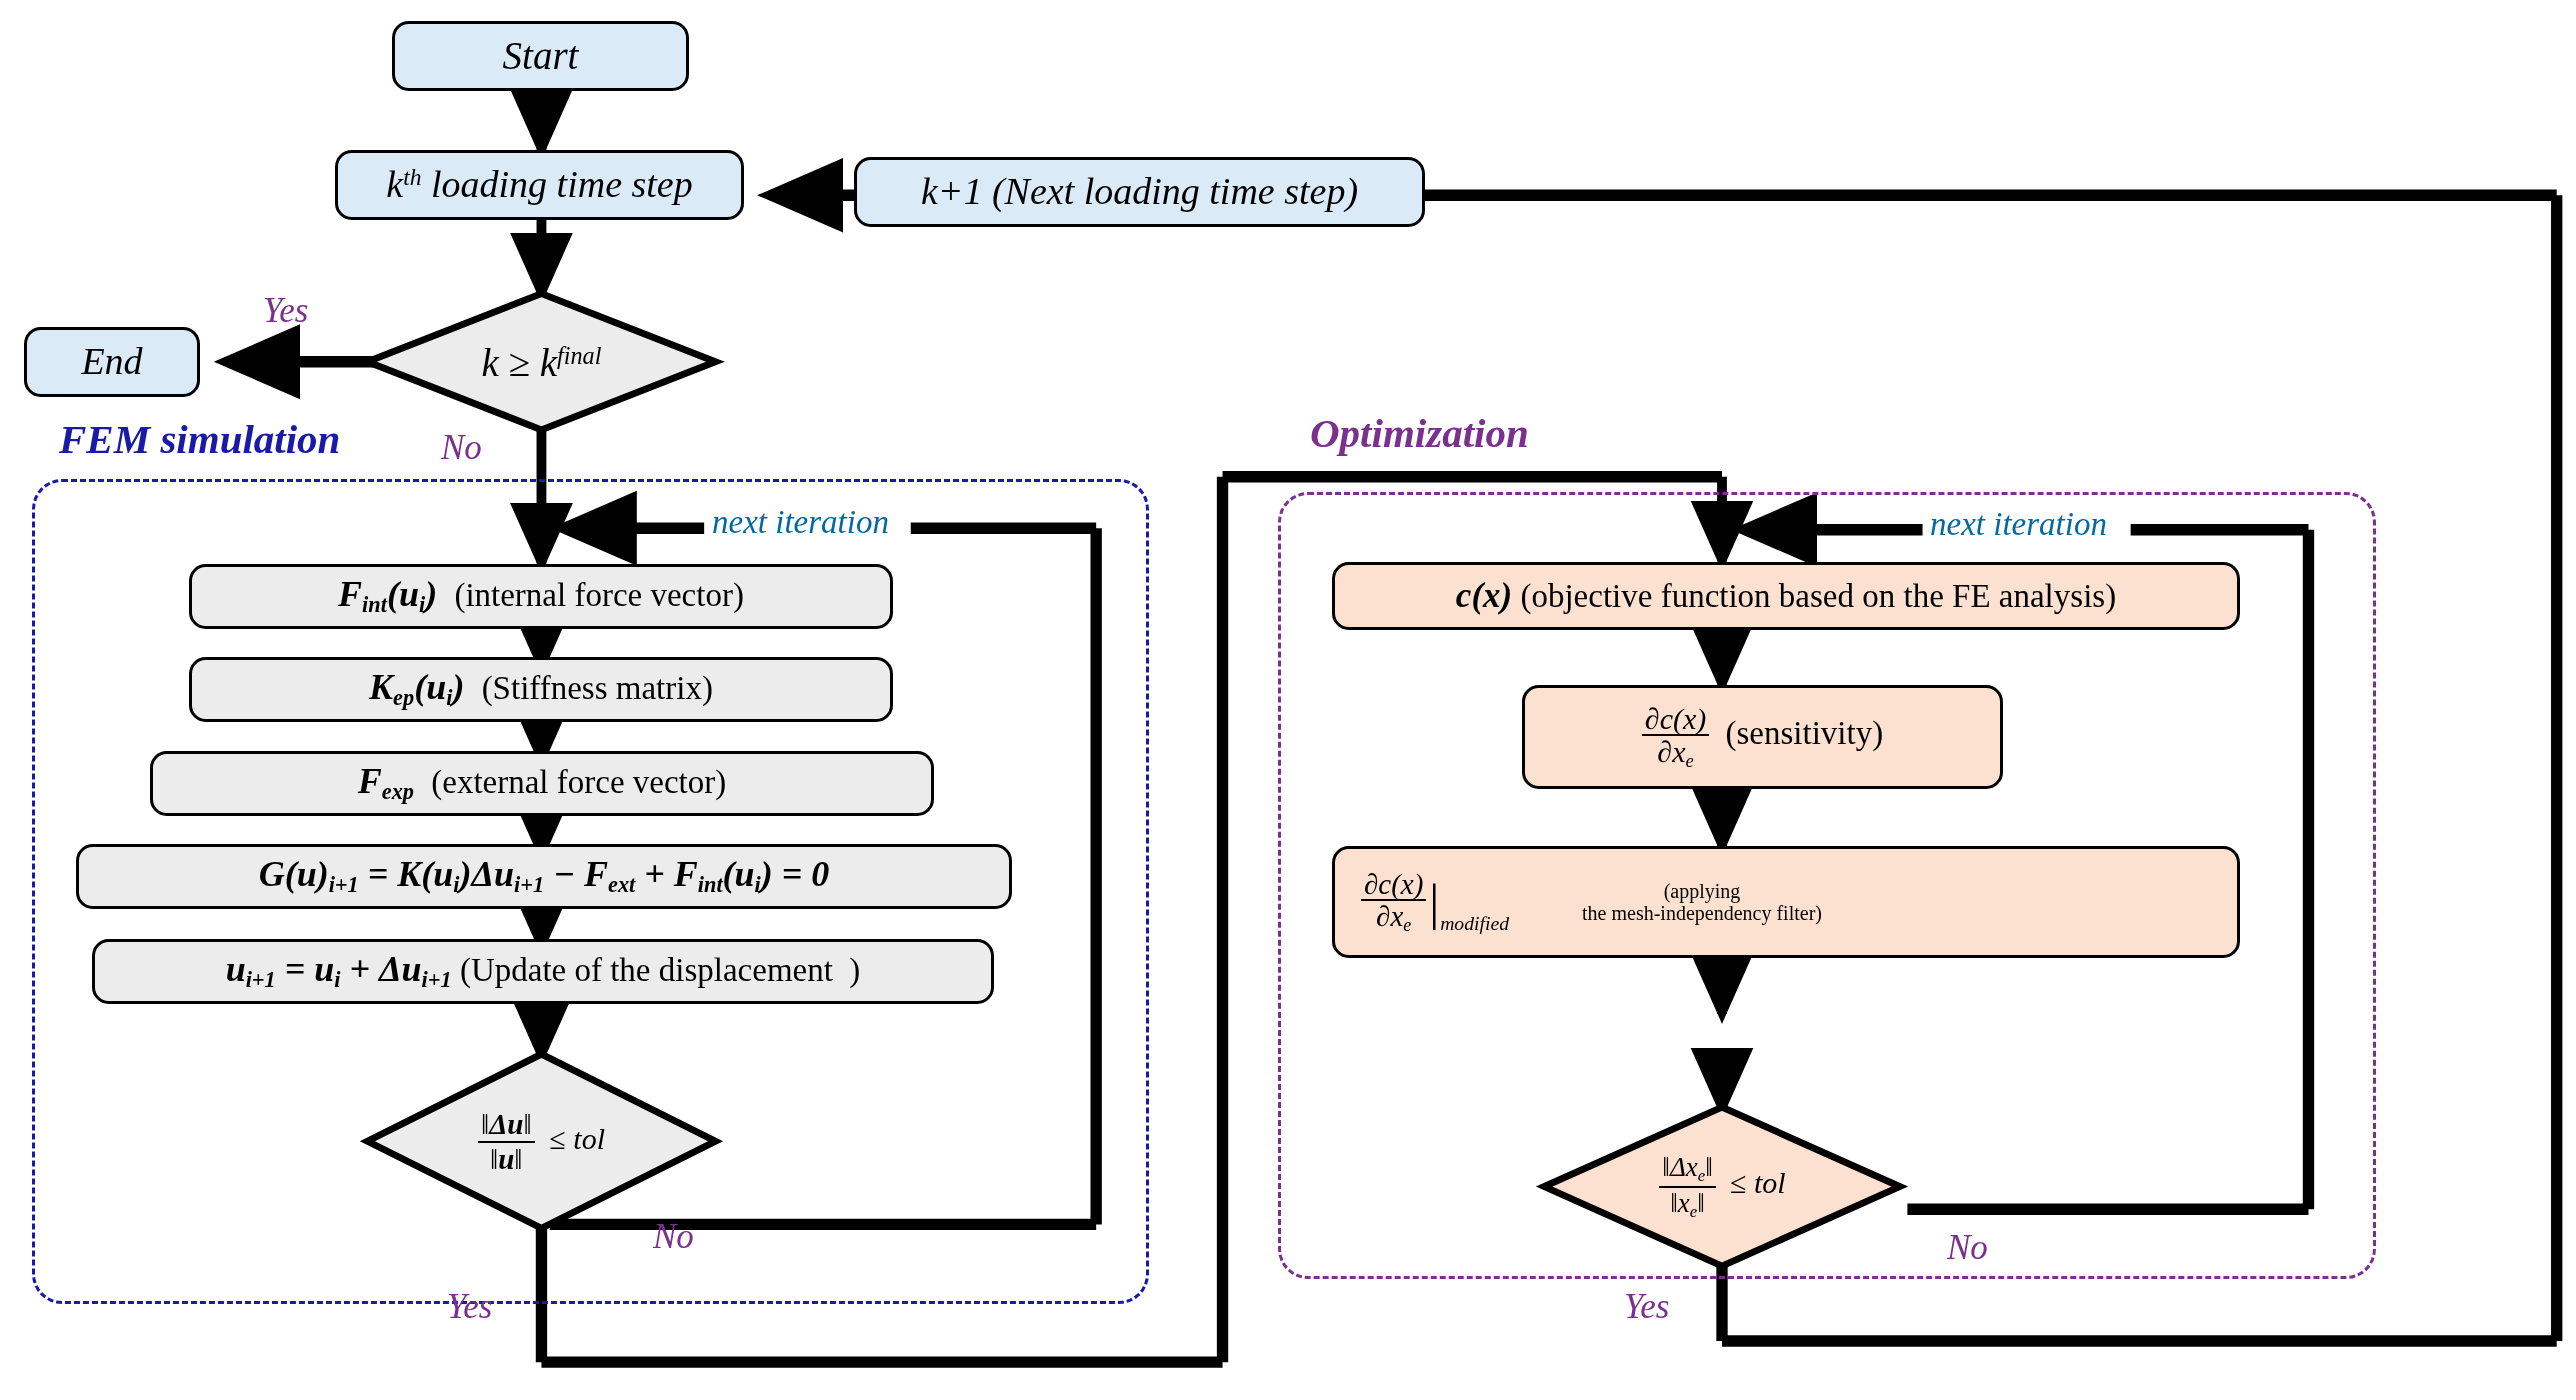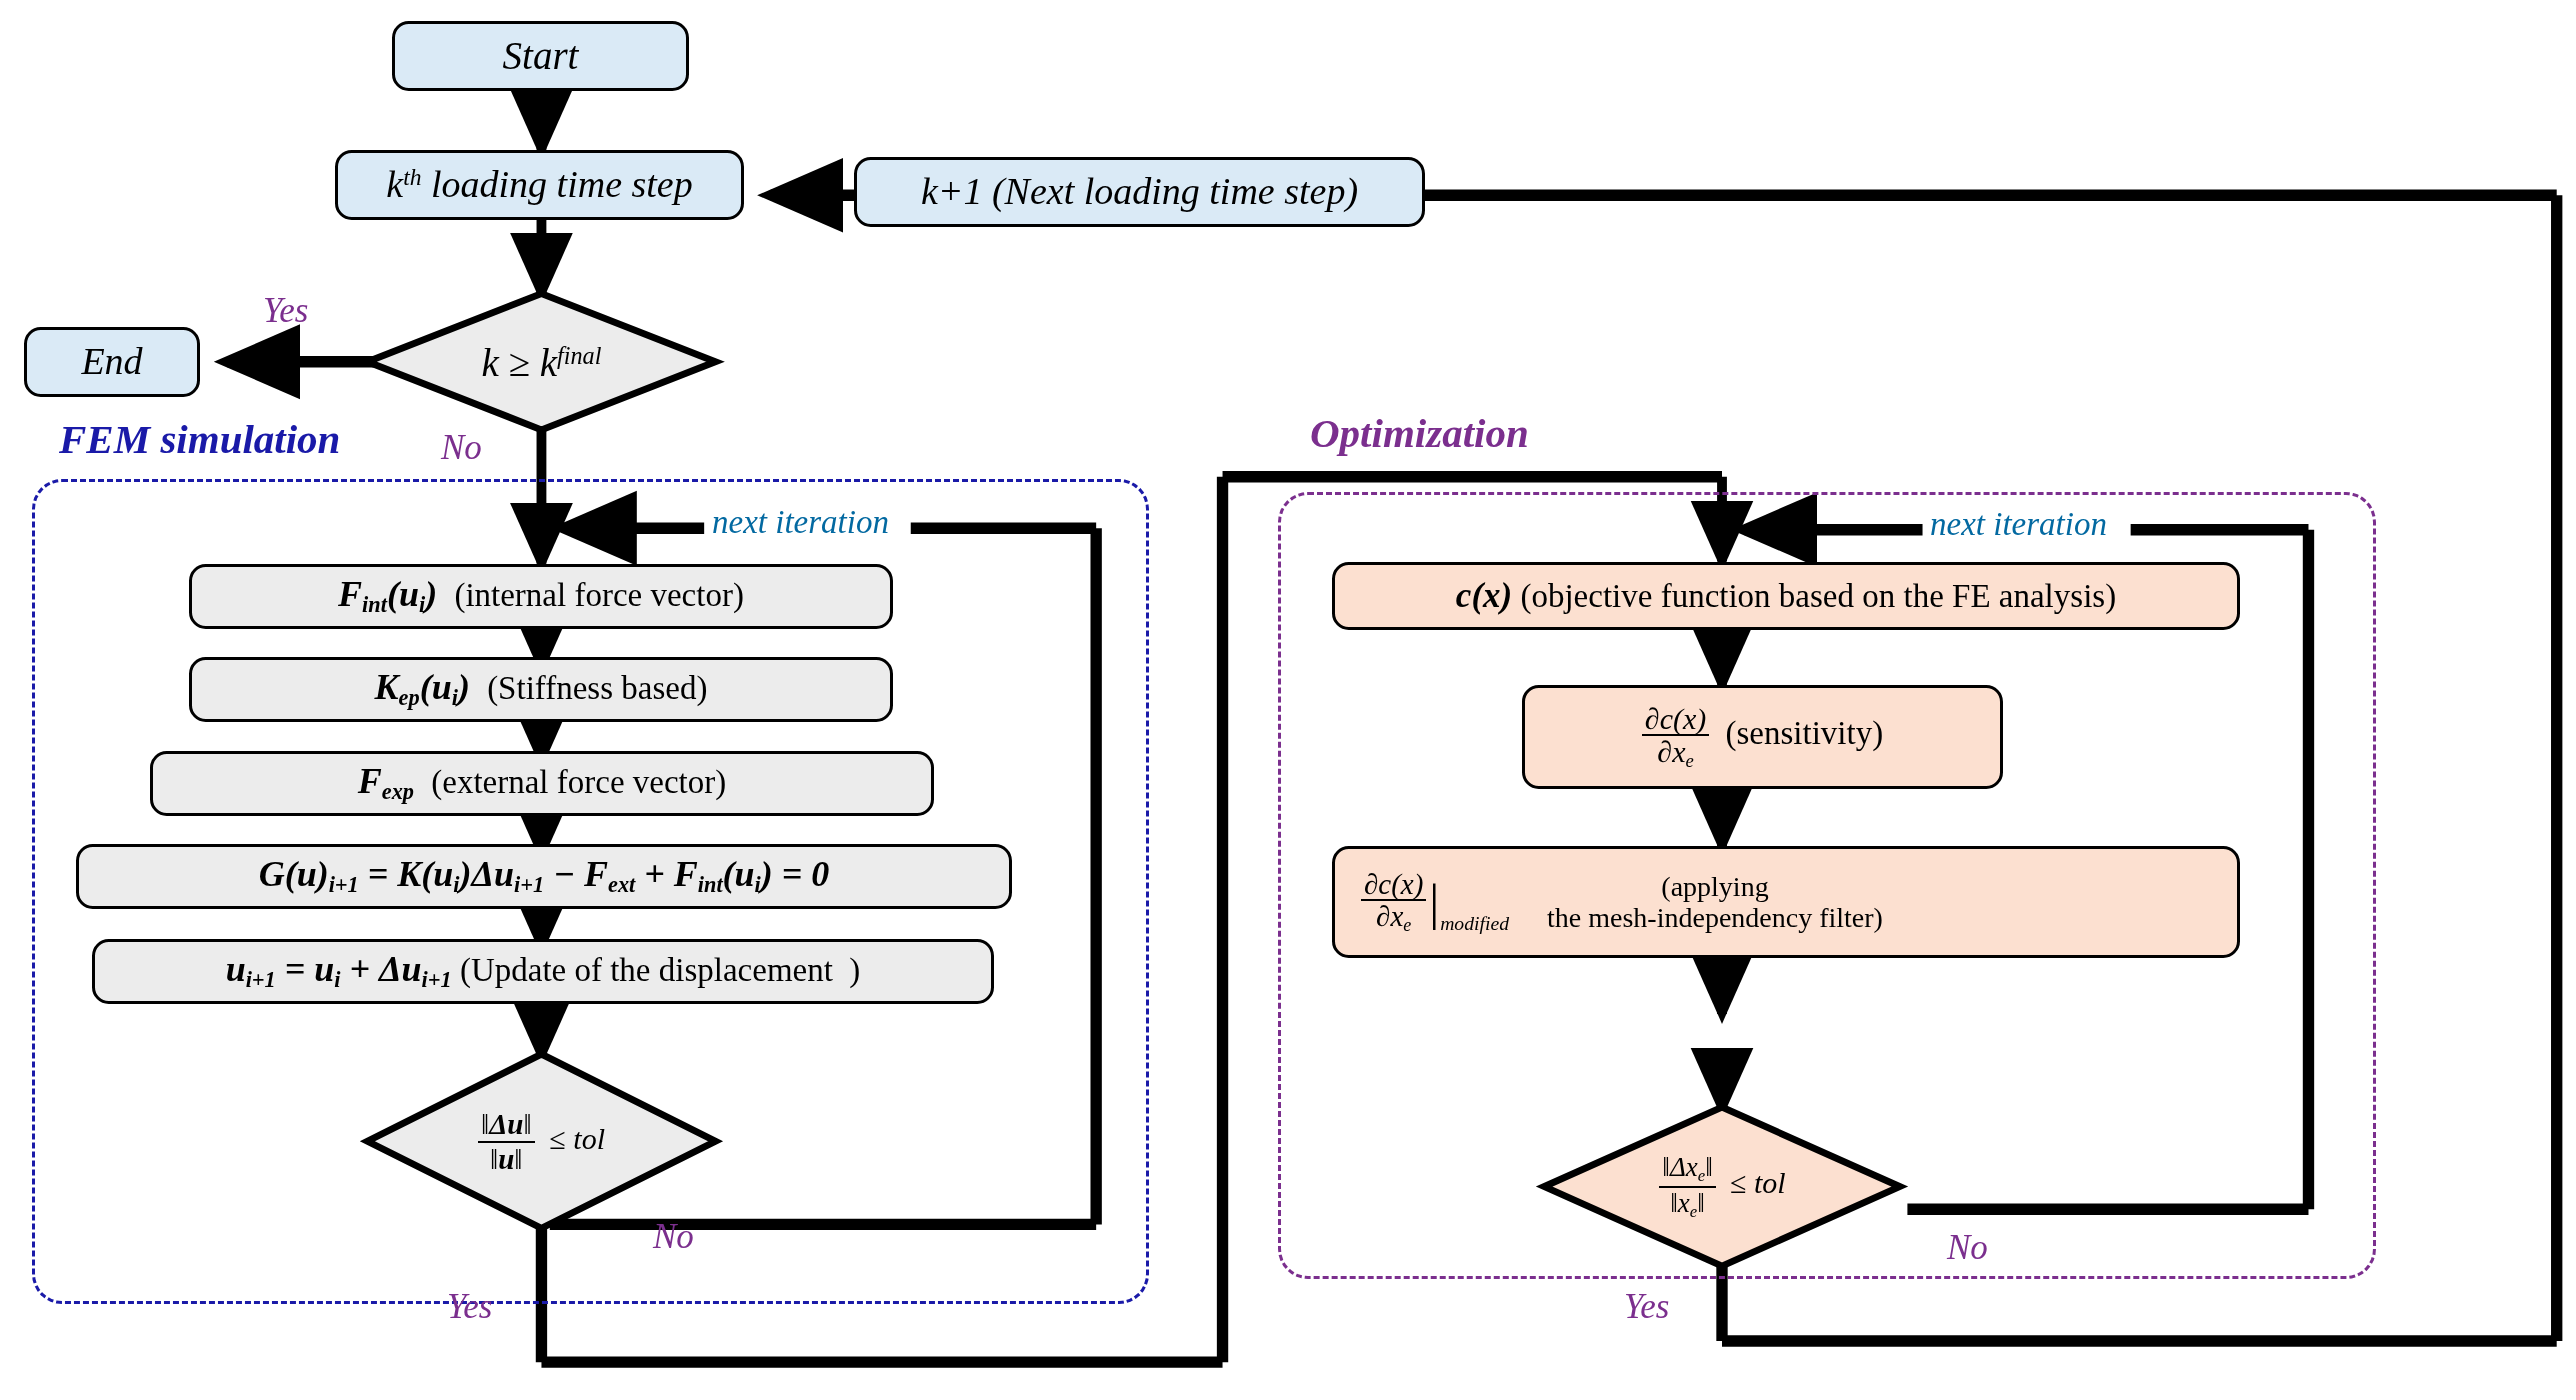--- a/index.html
+++ b/index.html
@@ -135,21 +135,21 @@
   <div class="node rounded grey" style="left:189px;top:564px;width:704px;height:65px;">
     <span class="eq" style="font-size:36px;">
       <b><i><span>F</span><sub>int</sub><span>(u</span><sub>i</sub><span>)</span></i></b>
       <span class="plain" style="font-size:33px;">&nbsp;<span>(internal force vector)</span></span>
     </span>
   </div>
 
   <div class="node rounded grey" style="left:189px;top:657px;width:704px;height:65px;">
     <span class="eq" style="font-size:36px;">
       <b><i><span>K</span><sub>ep</sub><span>(u</span><sub>i</sub><span>)</span></i></b>
-      <span class="plain" style="font-size:33px;">&nbsp;<span>(Stiffness based)</span></span>
+      <span class="plain" style="font-size:33px;">&nbsp;<span>(Stiffness matrix)</span></span>
     </span>
   </div>
 
   <div class="node rounded grey" style="left:150px;top:751px;width:784px;height:65px;">
     <span class="eq" style="font-size:36px;">
       <b><i><span>F</span><sub>exp</sub></i></b>
       <span class="plain" style="font-size:33px;">&nbsp;<span>(external  force vector)</span></span>
     </span>
   </div>
 
@@ -194,21 +194,21 @@
     </span>
   </div>
 
   <div class="node rounded peach" style="left:1332px;top:846px;width:908px;height:112px;justify-content:flex-start;padding-left:26px;">
     <span class="eq" style="font-size:30px;">
       <span class="frac" style="font-size:29px;">
         <span class="num"><span>∂c(x)</span></span>
         <span class="den"><span>∂x</span><sub>e</sub></span>
       </span><span style="font-size:50px;vertical-align:middle;">|</span><sub style="font-size:19.7px;vertical-align:-1.05em;"><span>modified</span></sub>
     </span>
-    <span style="display:inline-block;text-align:center;font-size:28px;line-height:1.12;margin-left:38px;">
+    <span style="display:inline-block;text-align:center;font-size:20px;line-height:1.12;margin-left:73px;">
       <span style="display:block;">(applying</span>
       <span style="display:block;">the mesh-independency  filter)</span>
     </span>
   </div>
 
 
   <svg class="layer" viewBox="0 0 3403 1850" style="z-index:1;">
     <polygon points="2275,1463 2510,1568 2275,1673 2040,1568" fill="#fce0d0" stroke="#000" stroke-width="9"></polygon>
   </svg>
   <div class="ctr" style="left:1575px;top:1134px;width:295px;height:106px;z-index:2;">

